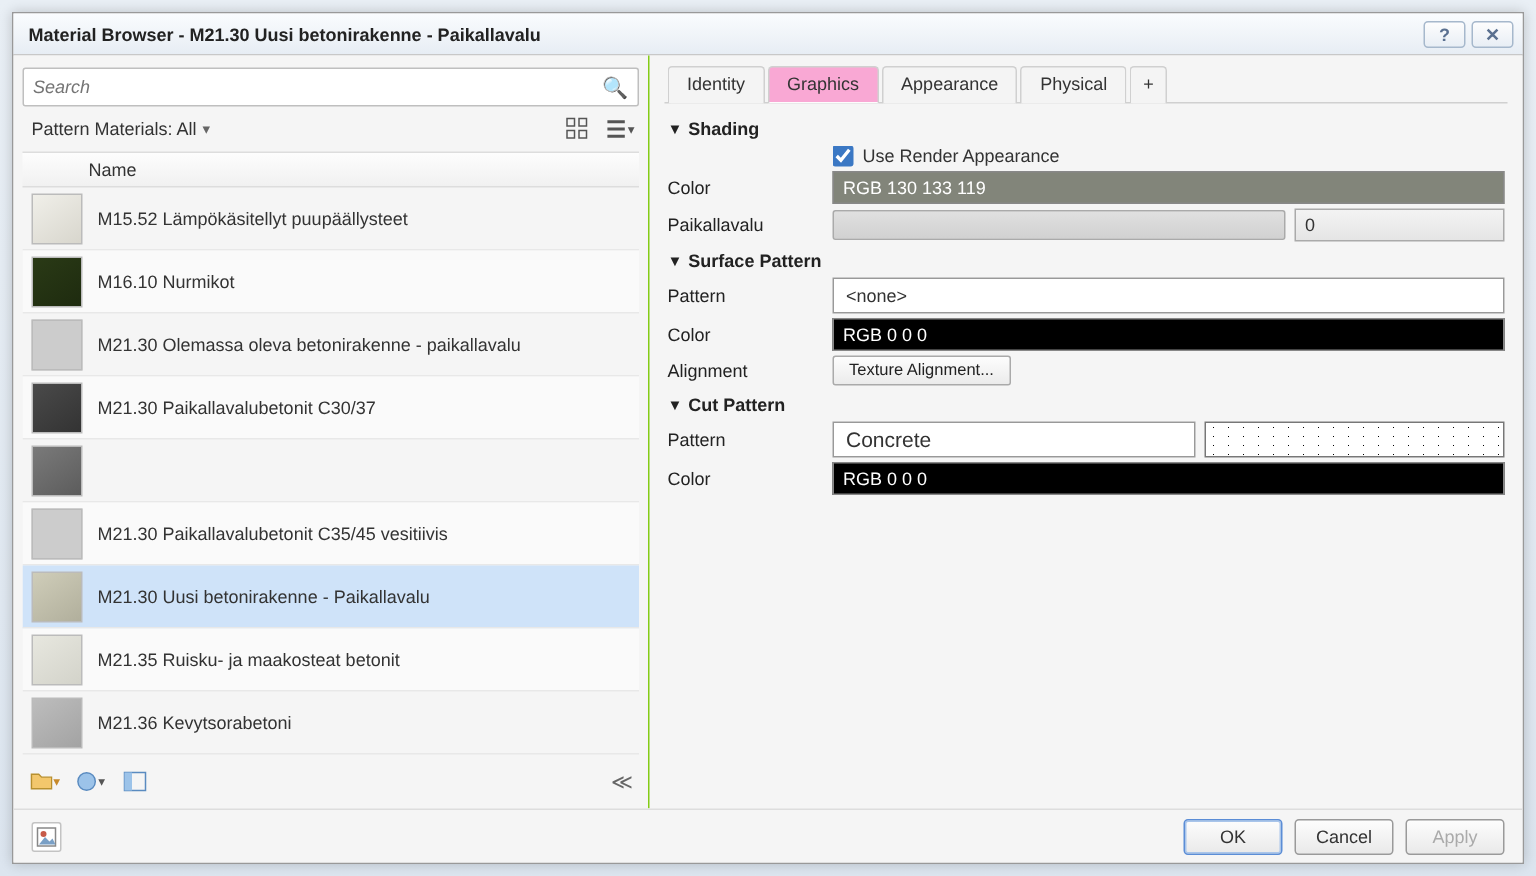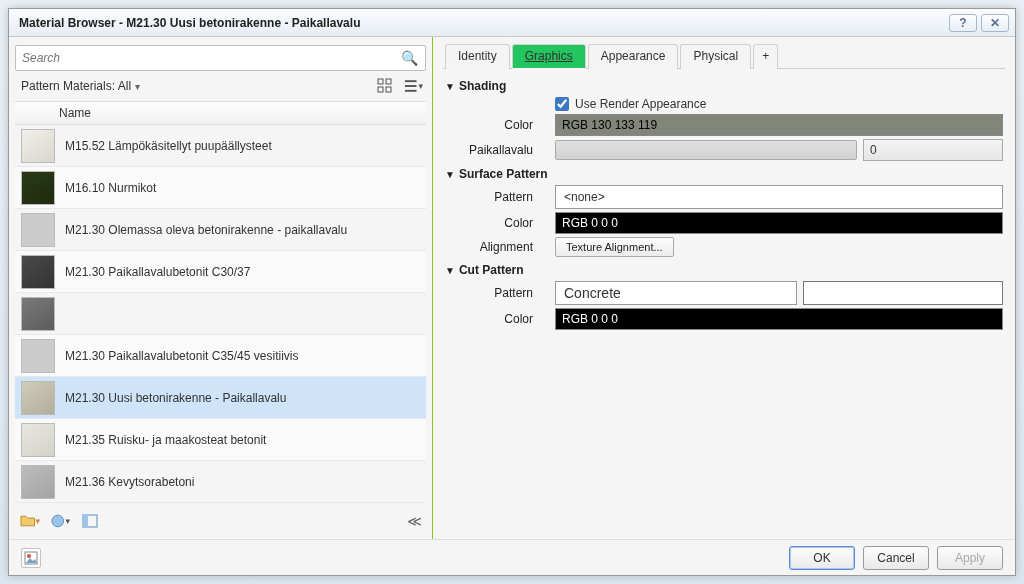--- a/index.html
+++ b/index.html
@@ -108,44 +108,44 @@
   }
   .tab {
     padding: 4px 12px 5px;
     background: #f4f4f4;
     border: 1px solid #d0d0d0;
     border-bottom: none;
     border-radius: 3px 3px 0 0;
     color: #333; font-size: 12px;
     position: relative; top: 1px;
   }
-  .tab.active { background: #22c55e; border-bottom: 1px solid #fdfdfd; text-decoration: underline; }
+  .tab.active { background: #f9a8d4; border-bottom: 1px solid #fdfdfd; }
   .tab.plus { padding: 4px 8px 5px; }
   .propbody { flex: 1; padding: 4px 2px; overflow: auto; }
   .section-head {
     display: flex; align-items: center; gap: 4px;
     font-weight: bold; font-size: 12px; color: #222;
     margin: 6px 0 4px 0;
   }
   .section-head .tri { font-size: 10px; }
   .row {
     display: flex; align-items: center;
     margin: 3px 0;
   }
   .row .lab {
-    width: 110px; text-align: right; padding-right: 22px;
+    width: 110px; text-align: left; padding-right: 22px;
     color: #222; font-size: 12px;
   }
   .row .val { flex: 1; display:flex; gap:6px; align-items:center; min-width:0;}
   .colorfield {
     flex: 1; height: 22px; border: 1px solid #888;
     display: flex; align-items:center; padding: 0 6px;
     font-size: 12px;
   }
-  .color-khaki { background: #82857a; color: #000000; }
+  .color-khaki { background: #82857a; color: #ffffff; }
   .color-black { background: #000; color: #fff; }
   .numfield {
     width: 140px; height: 22px; border: 1px solid #aaa;
     background: linear-gradient(#f3f3f3,#e5e5e5);
     padding: 0 6px; display:flex; align-items:center;
   }
   .track {
     flex: 1; height: 20px; border: 1px solid #aaa;
     background: linear-gradient(#e0e0e0,#d1d1d1);
     border-radius: 2px;

